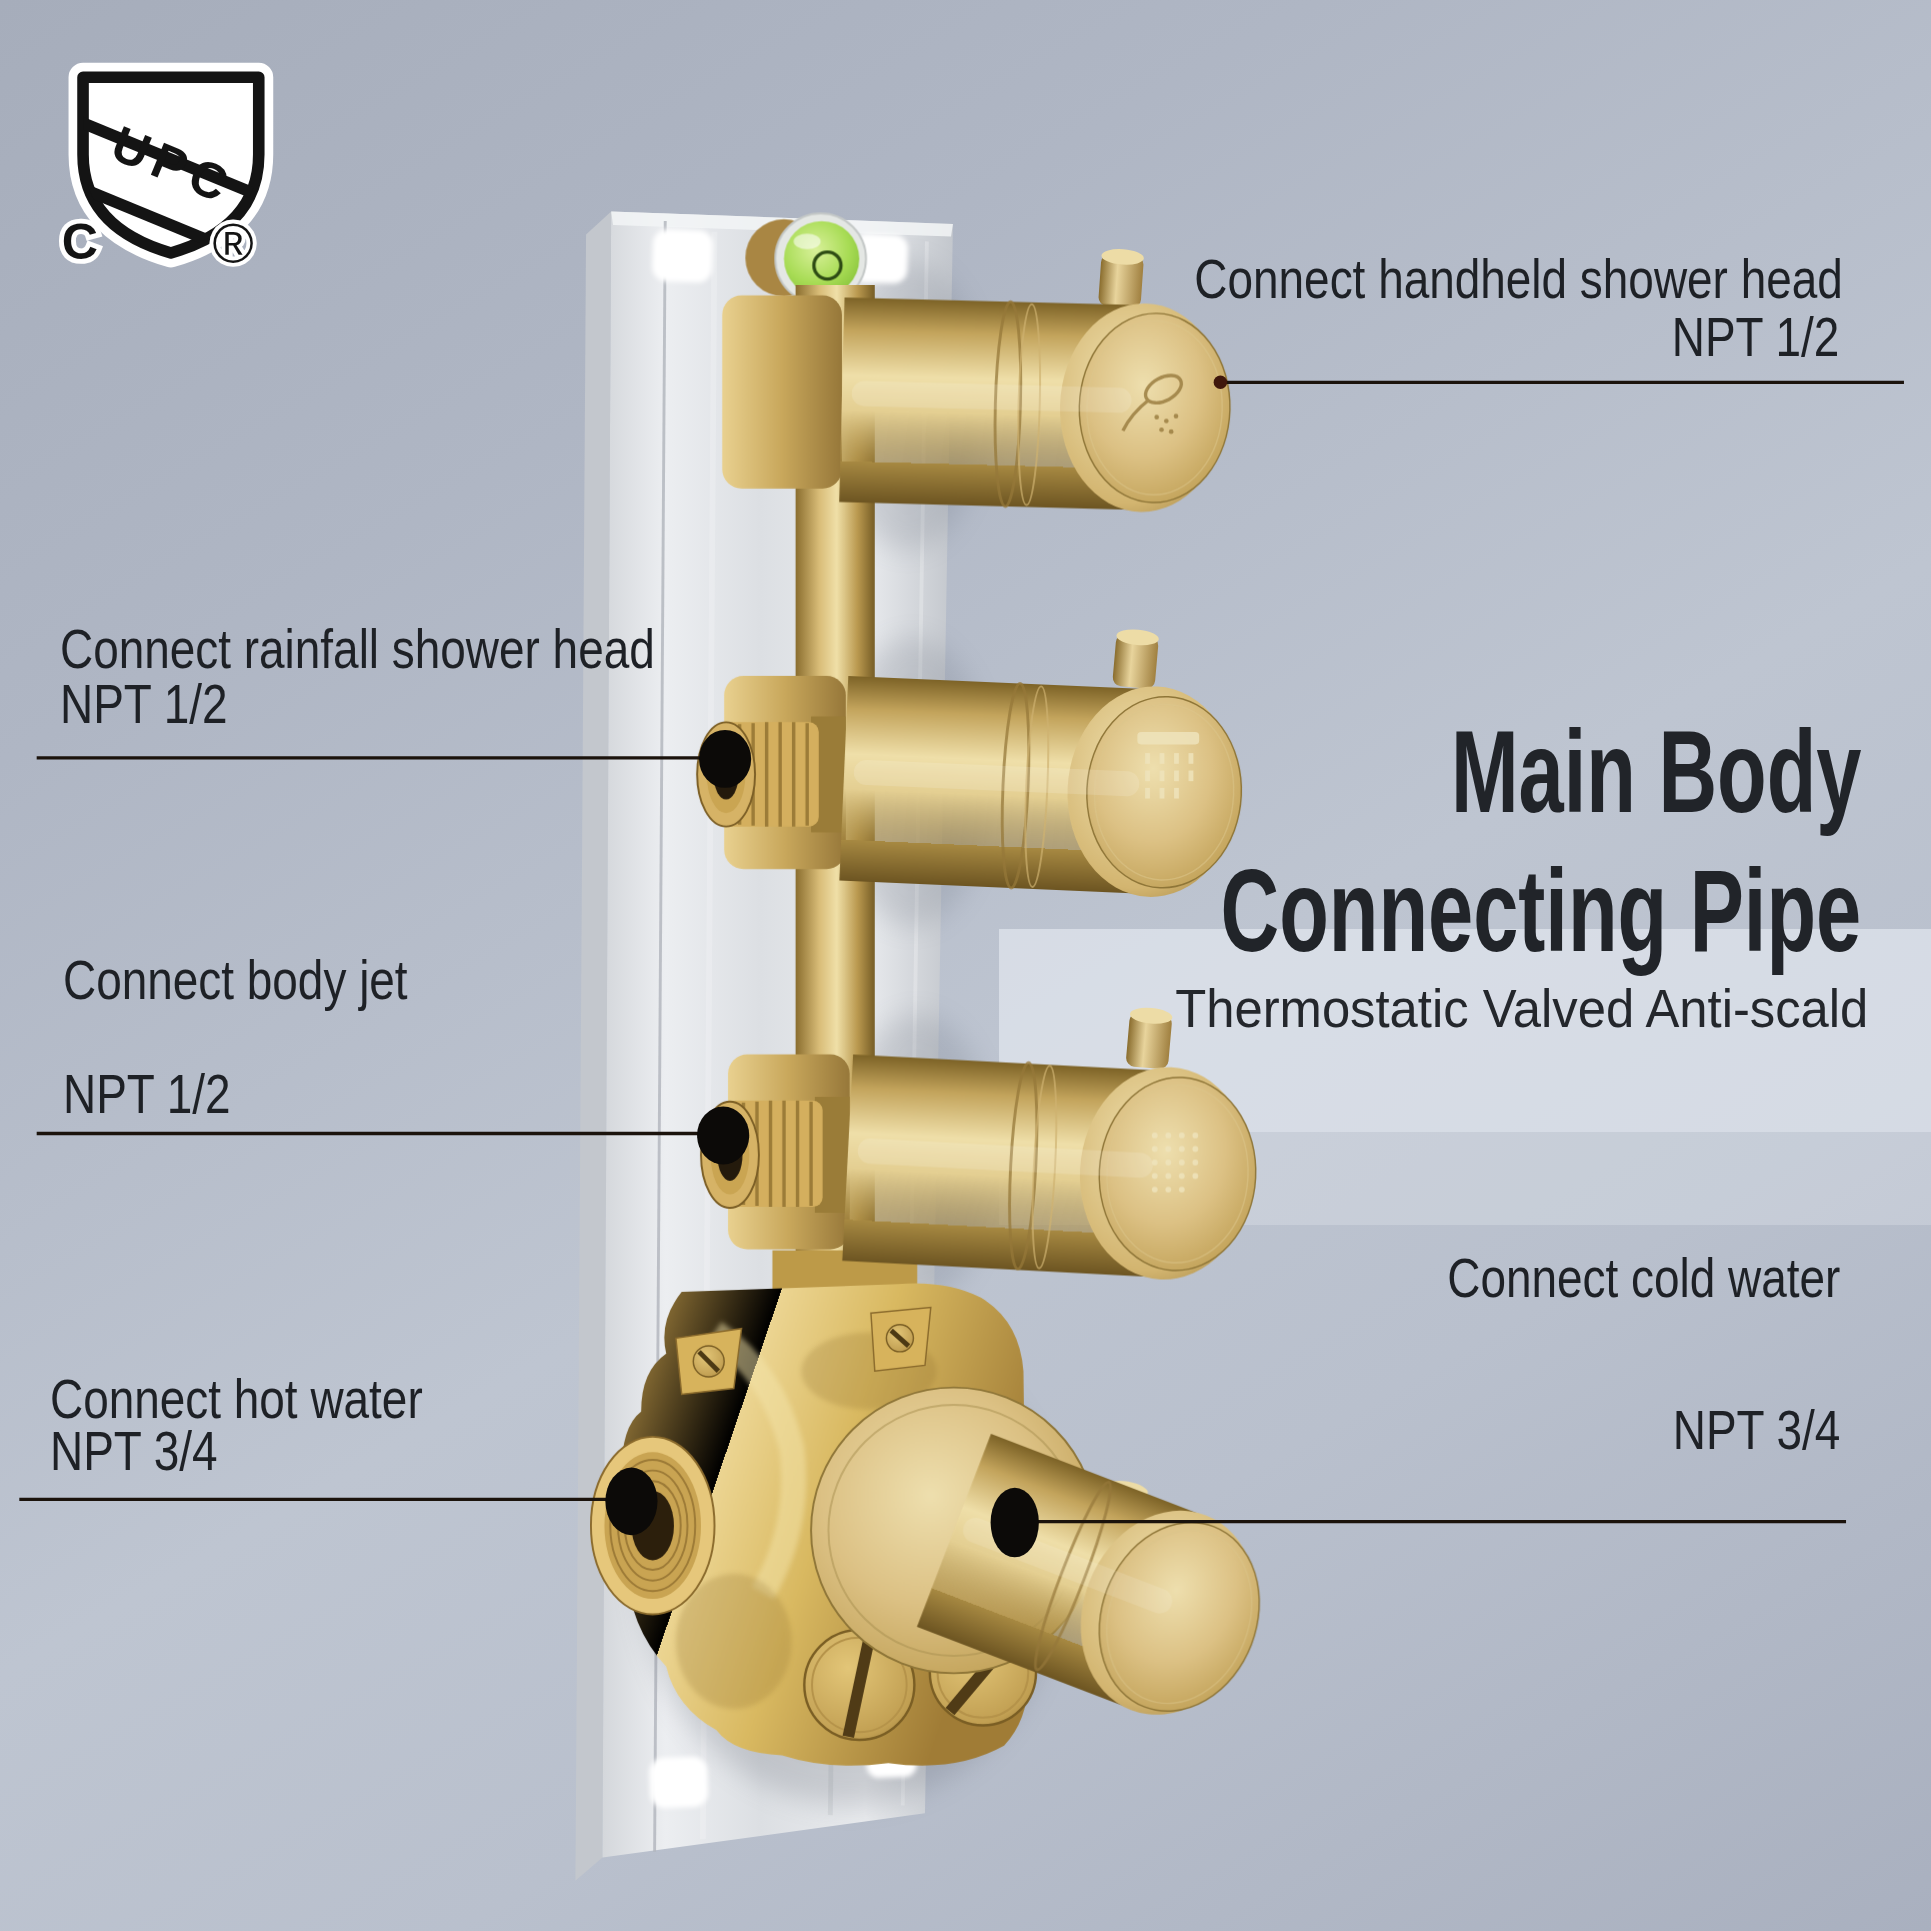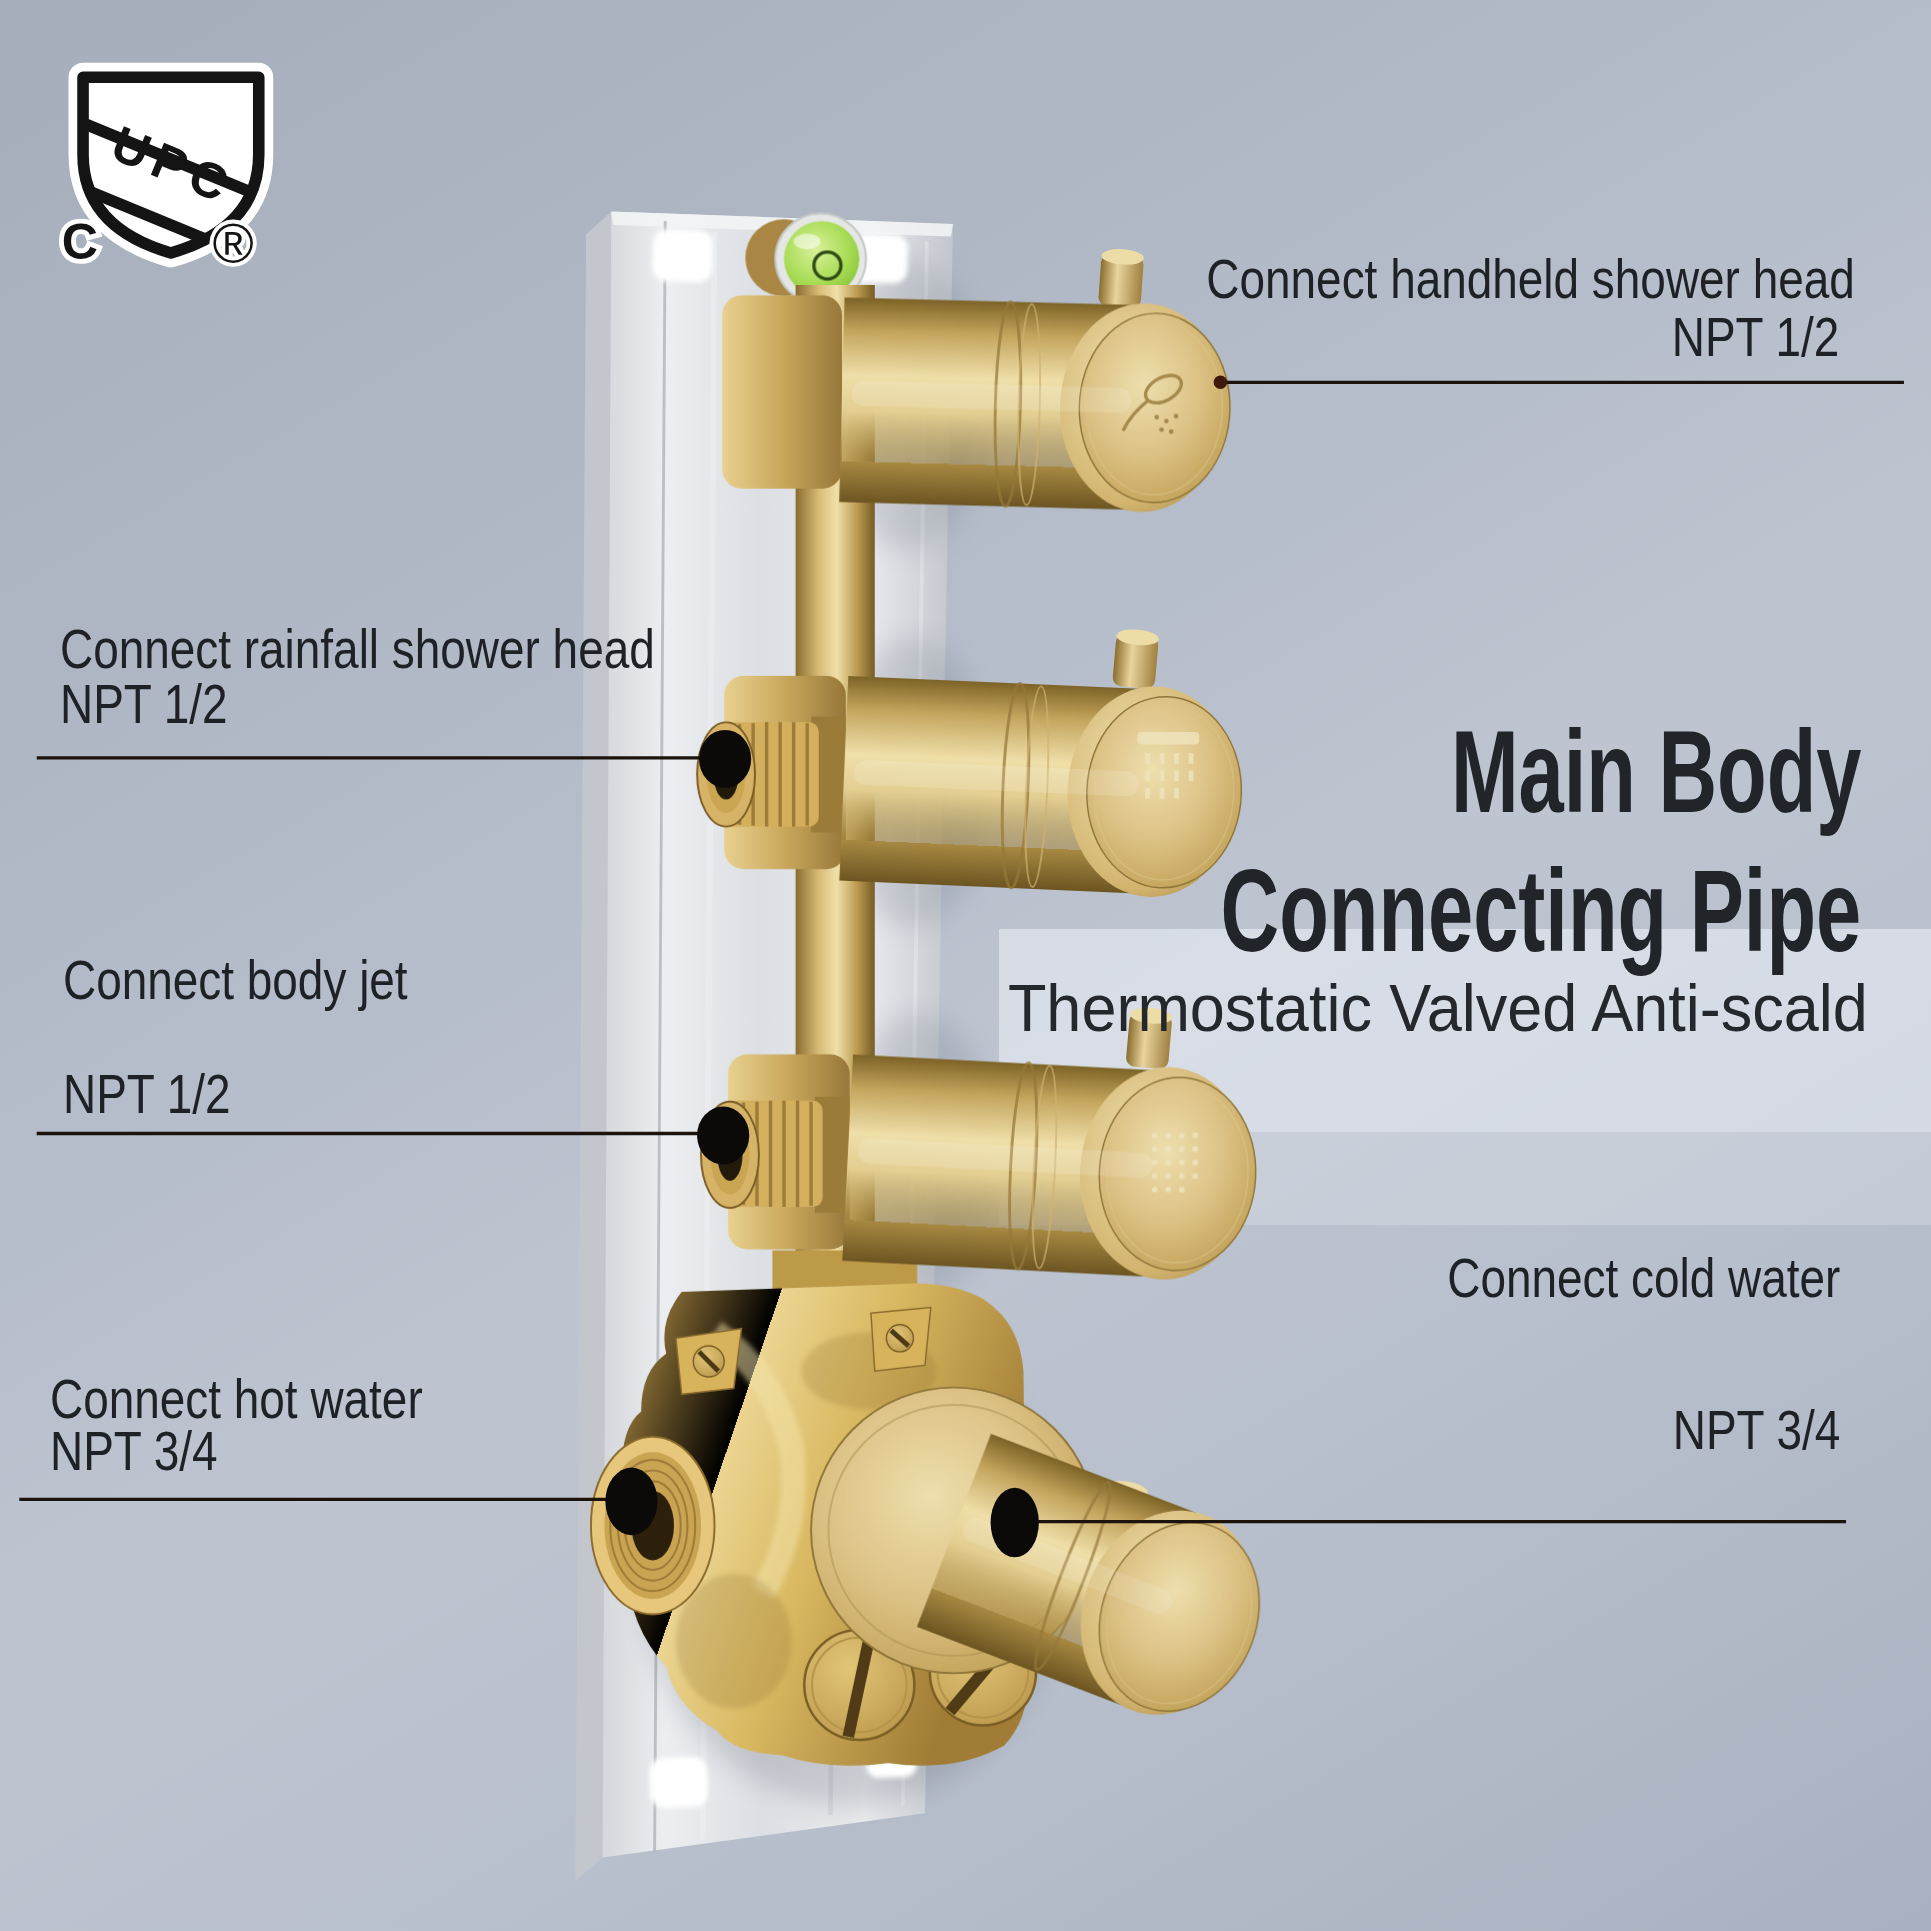--- a/index.html
+++ b/index.html
@@ -12,21 +12,21 @@
   .band1{top:929px;height:203px;background:rgba(242,246,251,.5);}
   .band2{top:1132px;height:93px;background:rgba(242,246,251,.24);}
   .stage{position:absolute;left:0;top:0;width:1931px;height:1931px;}
   .txt{position:absolute;color:#1e2126;font-size:56px;line-height:56px;white-space:nowrap;}
   .txt .sx{display:inline-block;transform:scaleX(.82);}
   .txt.left .sx{transform-origin:0 50%;}
   .txt.right{text-align:right;}
   .txt.right .sx{transform-origin:100% 50%;}
   .title-line{position:absolute;right:70px;color:#212429;font-weight:700;font-size:116px;line-height:116px;white-space:nowrap;text-align:right;}
   .title-line .sx{display:inline-block;transform:scaleX(.70);transform-origin:100% 50%;}
-  .subtitle-line{position:absolute;right:63px;color:#24272c;font-size:67px;line-height:54px;white-space:nowrap;text-align:right;}
+  .subtitle-line{position:absolute;right:63px;color:#24272c;font-size:54px;line-height:54px;white-space:nowrap;text-align:right;}
   .subtitle-line .sx{display:inline-block;transform:scaleX(.94);transform-origin:100% 50%;}
 </style>
 </head>
 <body>
 
 <div class="band band1"></div>
 <div class="band band2"></div>
 
 <svg class="stage" viewBox="0 0 2000 2000">
   <defs>
@@ -331,21 +331,21 @@
   </g>
   <g fill="#0c0a08" stroke="none">
     <circle cx="1264" cy="396" r="7" fill="#40180c"></circle>
     <ellipse cx="751" cy="786" rx="27" ry="30"></ellipse>
     <ellipse cx="749" cy="1176" rx="27" ry="30"></ellipse>
     <ellipse cx="1051" cy="1577" rx="25" ry="36"></ellipse>
     <ellipse cx="654" cy="1555" rx="27" ry="35"></ellipse>
   </g>
 </svg>
 
-<div class="txt right" style="top:251px; right:76px;text-align:center;"><span class="sx">Connect handheld shower head</span></div>
+<div class="txt right" style="top:251px; right:88px;text-align:center;"><span class="sx">Connect handheld shower head</span></div>
 <div class="txt right" style="top:309px; right:92px;"><span class="sx">NPT 1/2</span></div>
 
 <div class="txt left" style="top:621px; left:60px;"><span class="sx">Connect rainfall shower head</span></div>
 <div class="txt left" style="top:676px; left:60px;"><span class="sx">NPT 1/2</span></div>
 
 <div class="txt left" style="top:952px; left:63px;"><span class="sx">Connect body jet</span></div>
 <div class="txt left" style="top:1066px; left:63px;"><span class="sx">NPT 1/2</span></div>
 
 <div class="txt right" style="top:1250px; right:91px;"><span class="sx">Connect cold water</span></div>
 <div class="txt right" style="top:1402px; right:91px;"><span class="sx">NPT 3/4</span></div>

